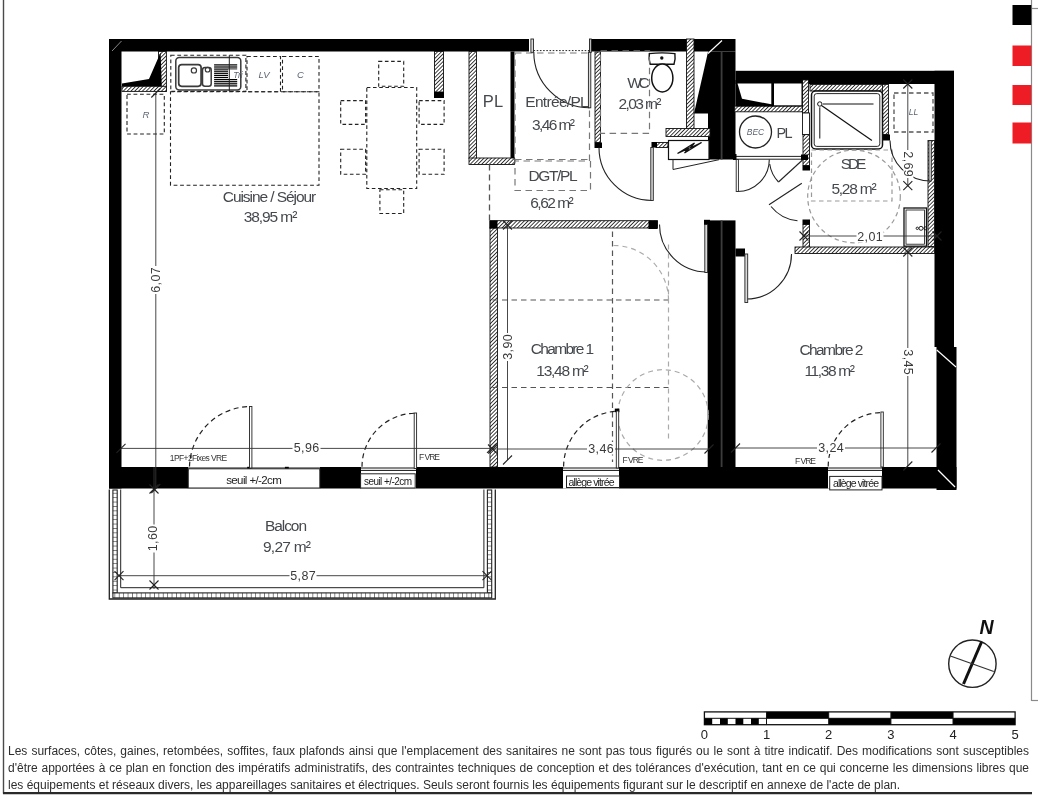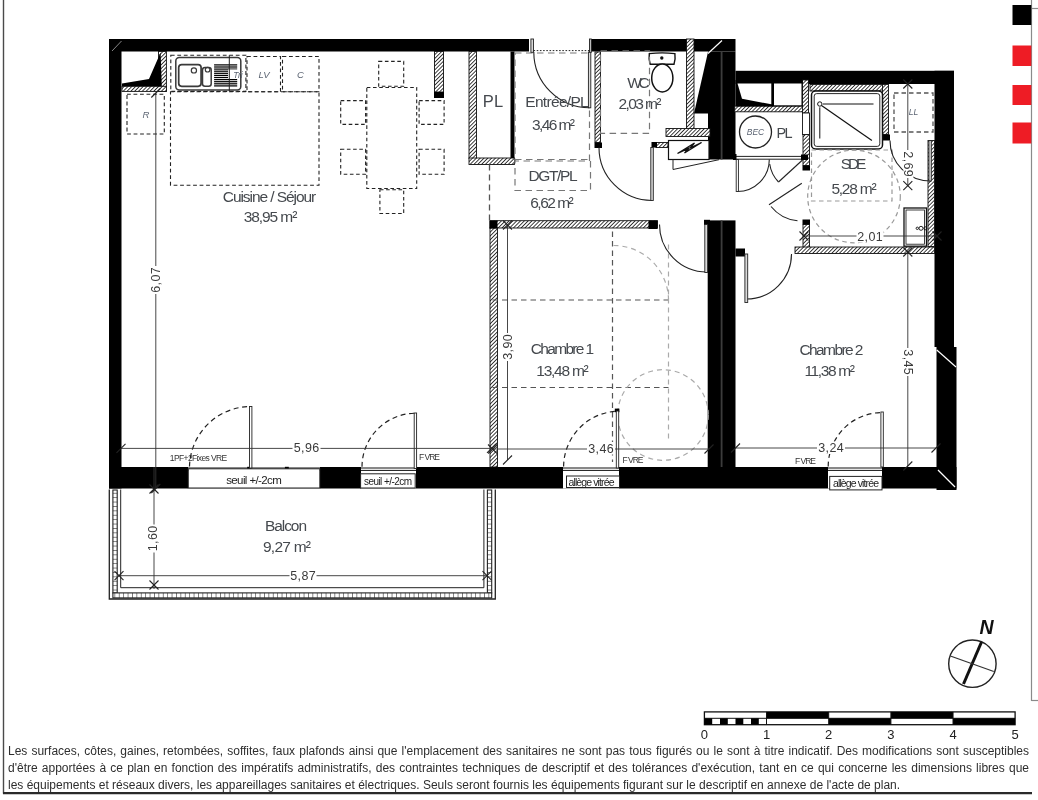--- a/index.html
+++ b/index.html
@@ -397,16 +397,16 @@
 <text x="704.4" y="738.5">0</text>
 <text x="766.5" y="738.5">1</text>
 <text x="828.7" y="738.5">2</text>
 <text x="890.9" y="738.5">3</text>
 <text x="953" y="738.5">4</text>
 <text x="1015.1" y="738.5">5</text>
 </g>
 </svg>
 <div id="disc">
 <div class="j">Les surfaces, côtes, gaines, retombées, soffites, faux plafonds ainsi que l'emplacement des sanitaires ne sont pas tous figurés ou le sont à titre indicatif. Des modifications sont susceptibles</div>
-<div class="j">d'être apportées à ce plan en fonction des impératifs administratifs, des contraintes techniques de descriptif et des tolérances d'exécution, tant en ce qui concerne les dimensions libres que</div>
+<div class="j">d'être apportées à ce plan en fonction des impératifs administratifs, des contraintes techniques de conception et des tolérances d'exécution, tant en ce qui concerne les dimensions libres que</div>
 <div>les équipements et réseaux divers, les appareillages sanitaires et électriques. Seuls seront fournis les équipements figurant sur le descriptif en annexe de l'acte de plan.</div>
 </div>
 </div>
 
 </body></html>

